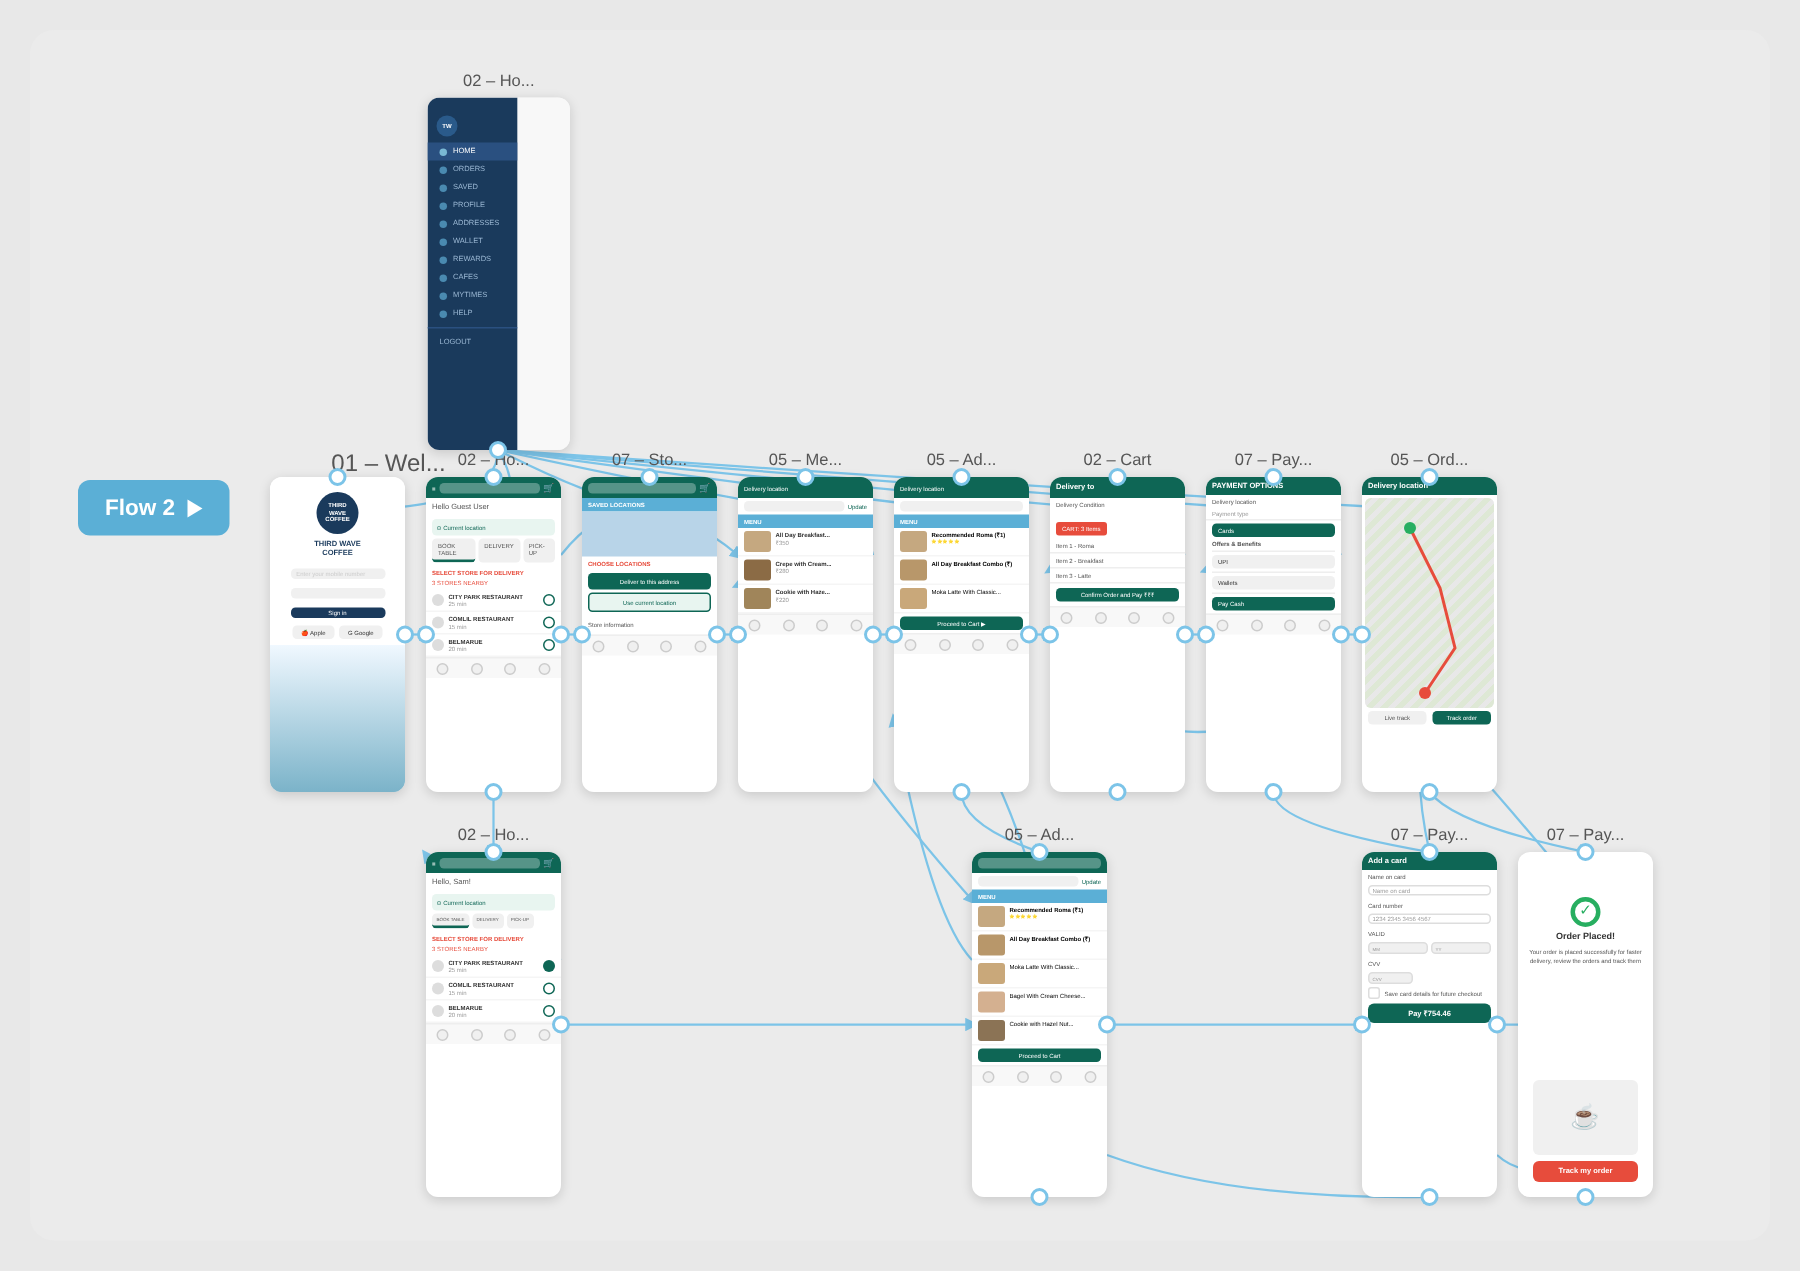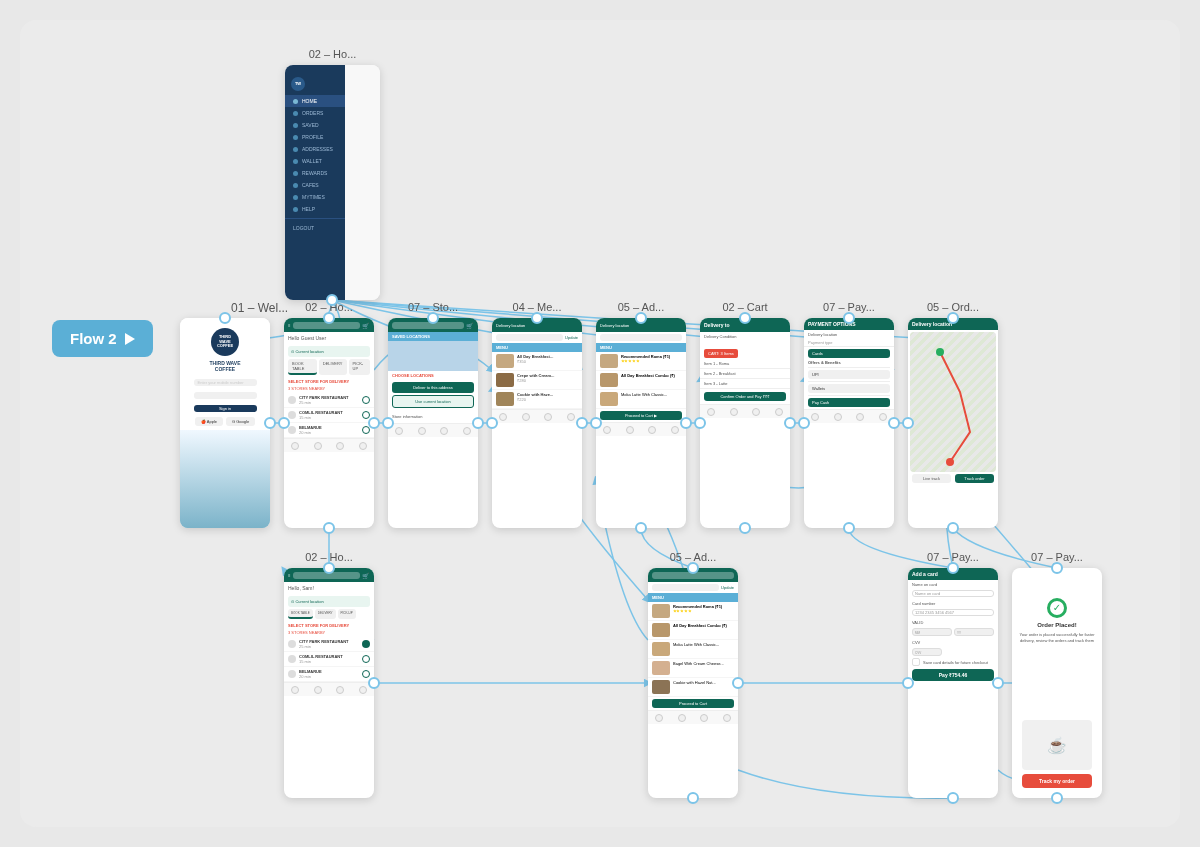--- a/index.html
+++ b/index.html
@@ -404,21 +404,21 @@
         <div style="border-top:1px solid #2a5080; margin: 3px 0;"></div>
         <div class="sidebar-item">
           <span style="color:#9bb8d4;">LOGOUT</span>
         </div>
       </div>
 
       <div style="flex:1; background:#f5f5f5; opacity:0.7;"></div>
     </div>
   </div>
 
-  <div style="position:absolute; left:211px; top:281px; font-size:12px; color:#555; text-align:left; width:90px;">
+  <div style="position:absolute; left:194px; top:281px; font-size:16px; color:#555; text-align:center; width:90px;">
     <span>01 – Wel...</span>
   </div>
   <div class="screen-frame" style="left:160px; top:298px; width:90px; height:210px;">
     <div class="welcome-screen-bg">
       <div class="welcome-logo">
         <div class="welcome-logo-text">THIRD<br>WAVE<br>COFFEE</div>
       </div>
       <div style="font-size:5px; color:#1a3a5c; font-weight:bold; margin-bottom:4px; text-align:center;">THIRD WAVE<br>COFFEE</div>
       <div style="width:70%; height:7px; background:#f0f0f0; border-radius:3px; margin:3px 0; font-size:4px; color:#ccc; display:flex; align-items:center; padding:0 4px;">Enter your mobile number</div>
       <div style="width:70%; height:7px; background:#f0f0f0; border-radius:3px; margin:3px 0;"></div>
@@ -501,21 +501,21 @@
     </div>
     <div class="mock-tab-bar">
       <div class="mock-tab-dot"></div>
       <div class="mock-tab-dot"></div>
       <div class="mock-tab-dot"></div>
       <div class="mock-tab-dot"></div>
     </div>
   </div>
 
   <div style="position:absolute; left:472px; top:281px; font-size:11px; color:#555; text-align:center; width:90px;">
-    <span>04 – Me...</span>
+    <span>05 – Me...</span>
   </div>
   <div class="screen-frame" style="left:472px; top:298px; width:90px; height:210px;">
     <div class="mock-header-teal">
       <span style="color:#fff; font-size:4px;">Delivery location</span>
     </div>
     <div style="display:flex; align-items:center; padding:2px 4px; gap:2px;">
       <div style="flex:1; height:7px; background:#f0f0f0; border-radius:3px;"></div>
       <span style="font-size:4px; color:#0e6655;">Update</span>
     </div>
     <div style="background:#5bafd6; padding:2px 4px; font-size:4px; color:#fff; font-weight:bold;">MENU</div>

